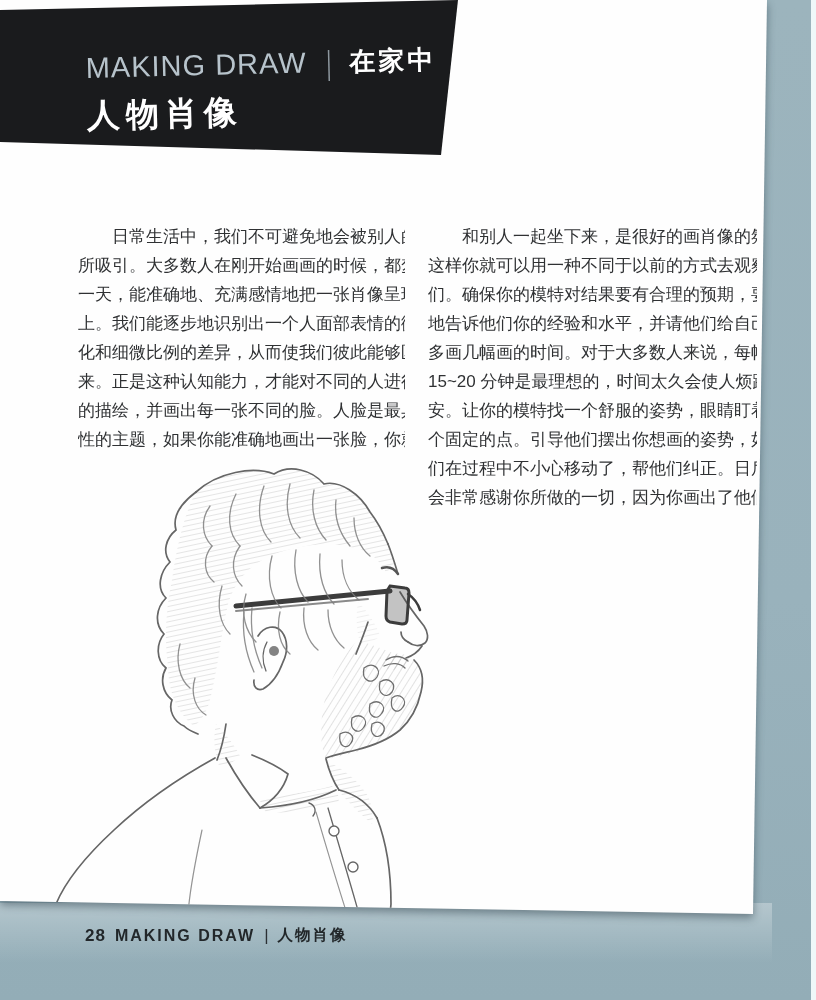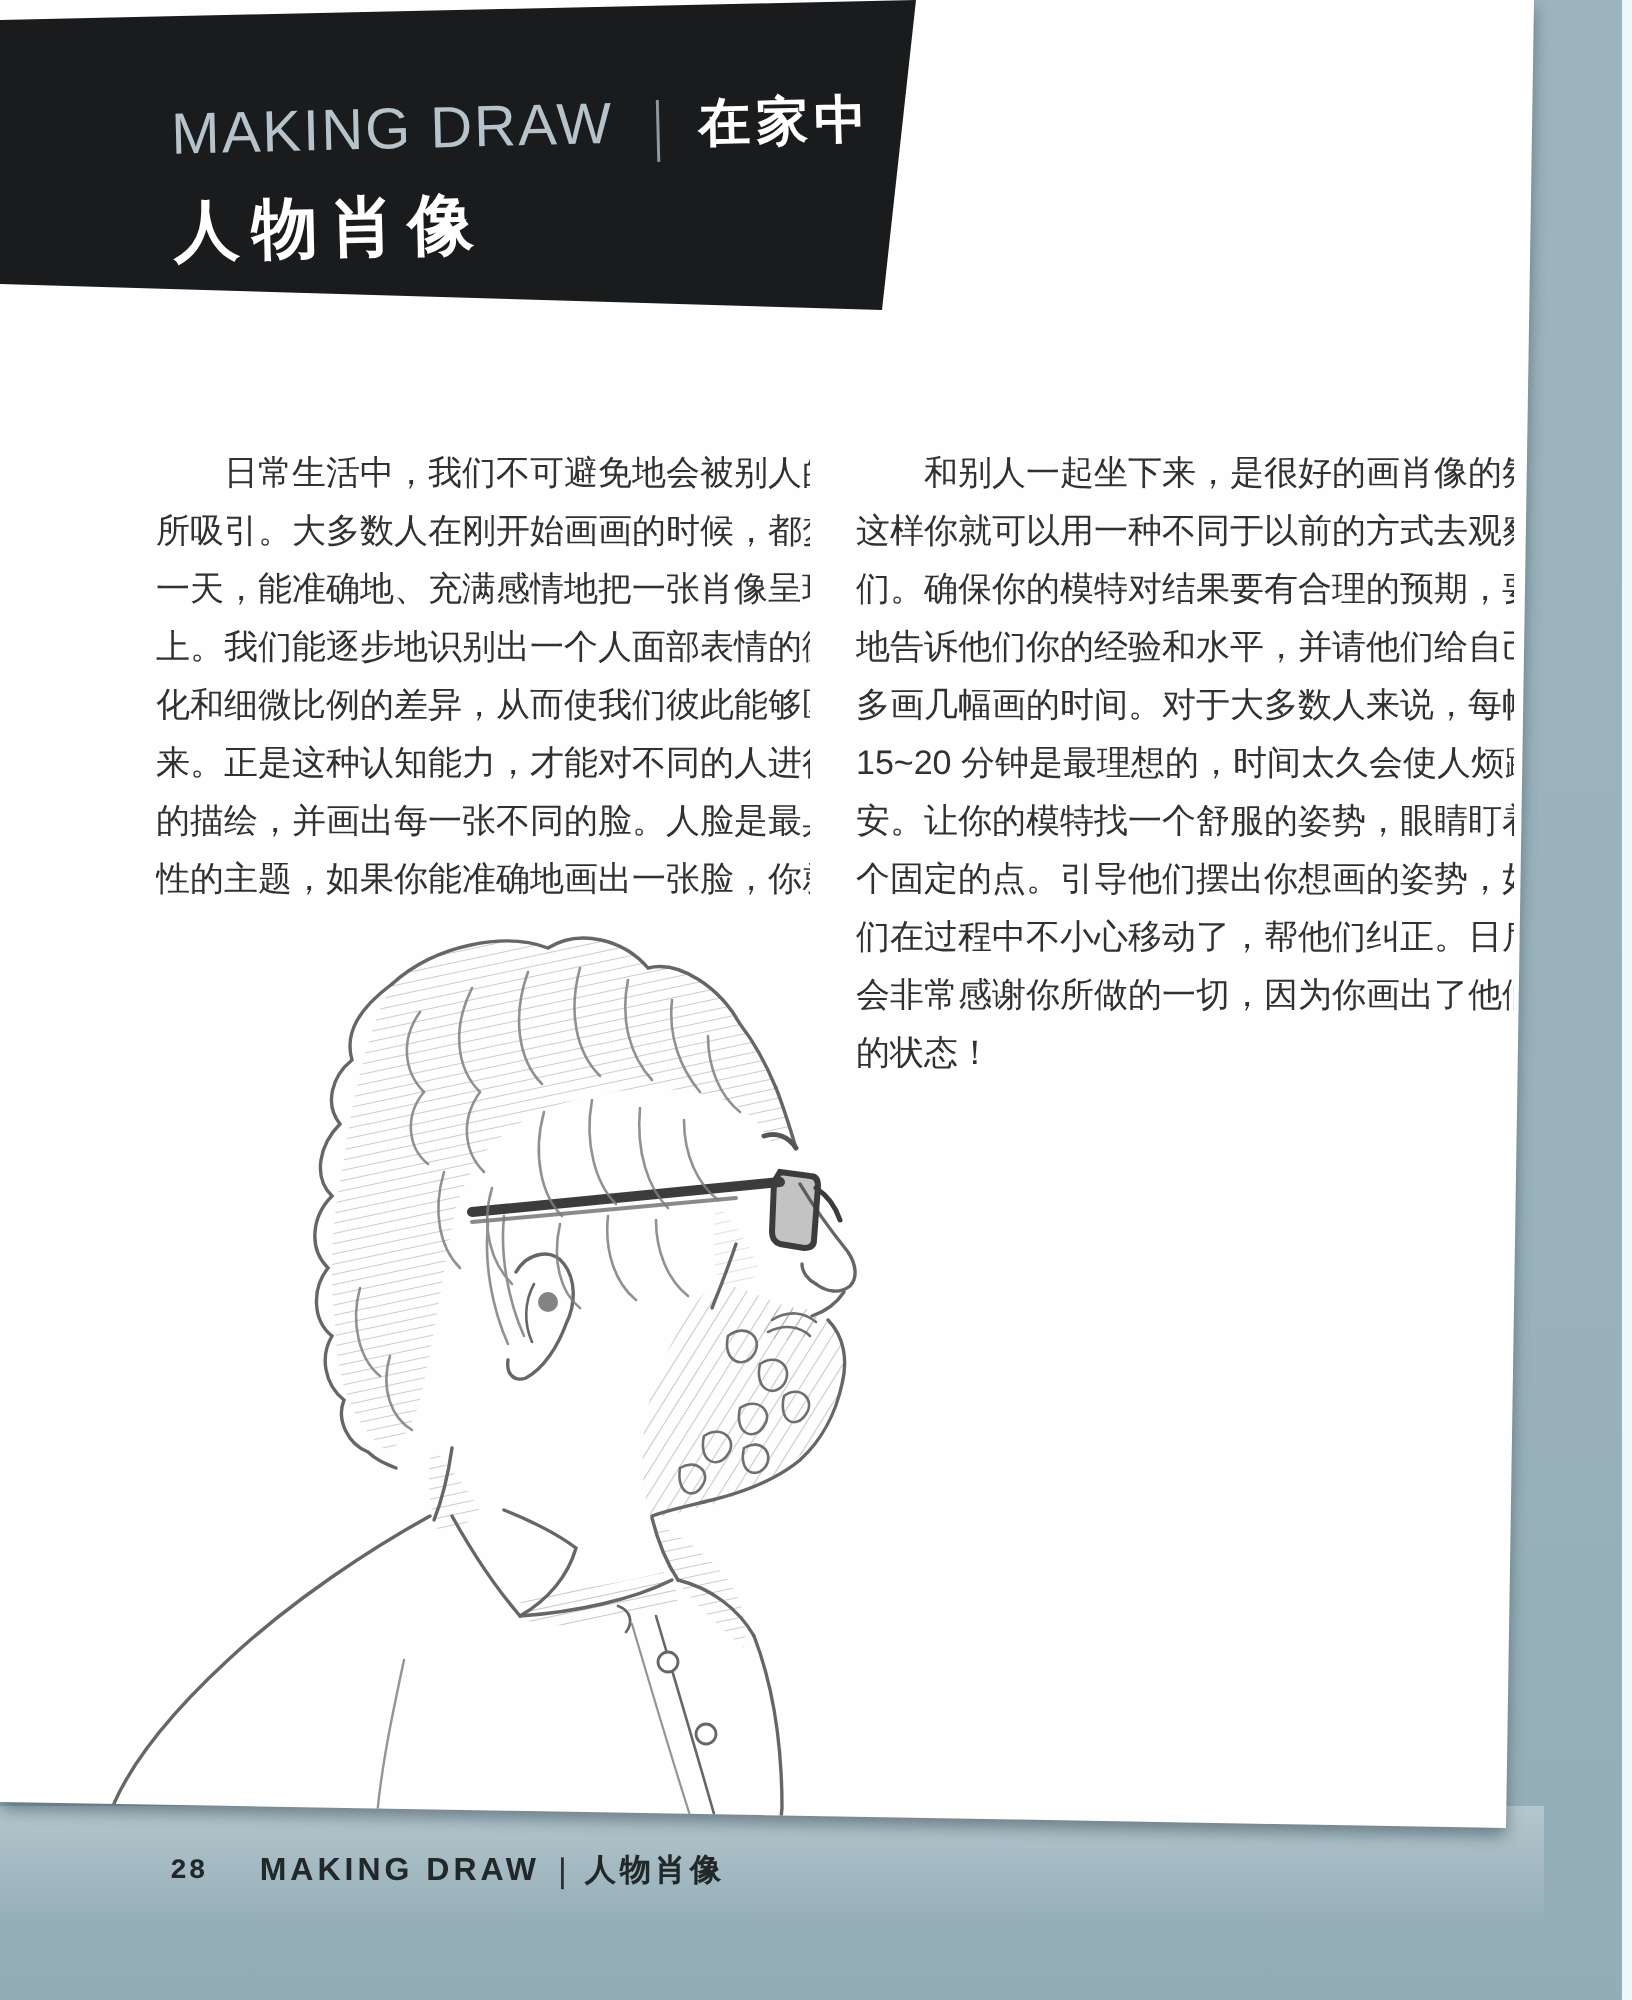--- a/index.html
+++ b/index.html
@@ -30,21 +30,21 @@
   .col{position:absolute;top:222px;font-size:17px;line-height:29px;color:#2f3133;}
   .col .ln{height:29px;text-align:justify;text-align-last:justify;text-justify:inter-character;overflow:hidden;white-space:nowrap;}
   .col .ln.first{text-indent:34px;}
   .col .ln.last{text-align-last:left;}
   .col-left{left:78px;width:327px;}
   .col-right{left:428px;width:329px;}
   
   .portrait{position:absolute;left:28px;top:462px;width:444px;height:452px;}
   
   .footer{position:absolute;left:85px;top:925px;display:flex;align-items:center;color:#22272a;font-weight:bold;white-space:nowrap;}
-  .footer .pno{font-size:14px;letter-spacing:1px;margin-right:26px;font-family:Liberation Mono, monospace;}
+  .footer .pno{font-size:17px;letter-spacing:1px;margin-right:9px;}
   .footer .fbrand{font-size:16px;letter-spacing:2px;}
   .footer .fdiv{font-size:17px;margin:0 9px;font-weight:normal;color:#2a2f33;}
   .footer .ftitle{font-size:15.5px;letter-spacing:2px;}
 </style>
 </head>
 <body>
 
 <div class="backdrop"></div>
 <div class="glow-band"></div>
 <div class="edge-strip"></div>
@@ -78,21 +78,20 @@
     <div class="ln first">和别人一起坐下来，是很好的画肖像的氛围，</div>
     <div class="ln">这样你就可以用一种不同于以前的方式去观察他</div>
     <div class="ln">们。确保你的模特对结果要有合理的预期，要诚实</div>
     <div class="ln">地告诉他们你的经验和水平，并请他们给自己留出</div>
     <div class="ln">多画几幅画的时间。对于大多数人来说，每幅画用</div>
     <div class="ln">15~20 分钟是最理想的，时间太久会使人烦躁不</div>
     <div class="ln">安。让你的模特找一个舒服的姿势，眼睛盯着某一</div>
     <div class="ln">个固定的点。引导他们摆出你想画的姿势，如果他</div>
     <div class="ln">们在过程中不小心移动了，帮他们纠正。日后他们</div>
     <div class="ln">会非常感谢你所做的一切，因为你画出了他们最佳</div>
-    <div class="ln last">的状态！</div>
   </div>
 
   <svg class="portrait" viewBox="0 0 444 452" xmlns="http://www.w3.org/2000/svg">
     <defs>
       <pattern id="hA" width="5" height="5" patternUnits="userSpaceOnUse" patternTransform="rotate(78)">
         <line x1="0" y1="0" x2="0" y2="5" stroke="#9a9a9a" stroke-width="1"></line>
       </pattern>
       <pattern id="hB" width="6" height="6" patternUnits="userSpaceOnUse" patternTransform="rotate(32)">
         <line x1="0" y1="0" x2="0" y2="6" stroke="#9f9f9f" stroke-width="1.1"></line>
       </pattern>

